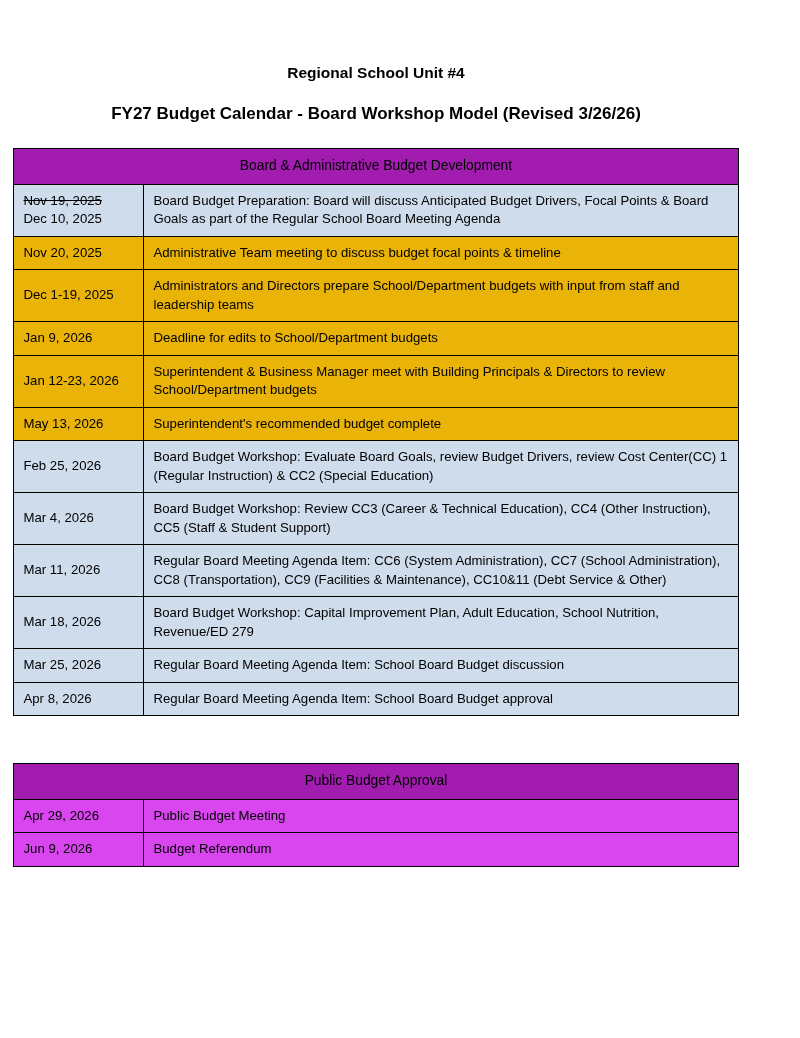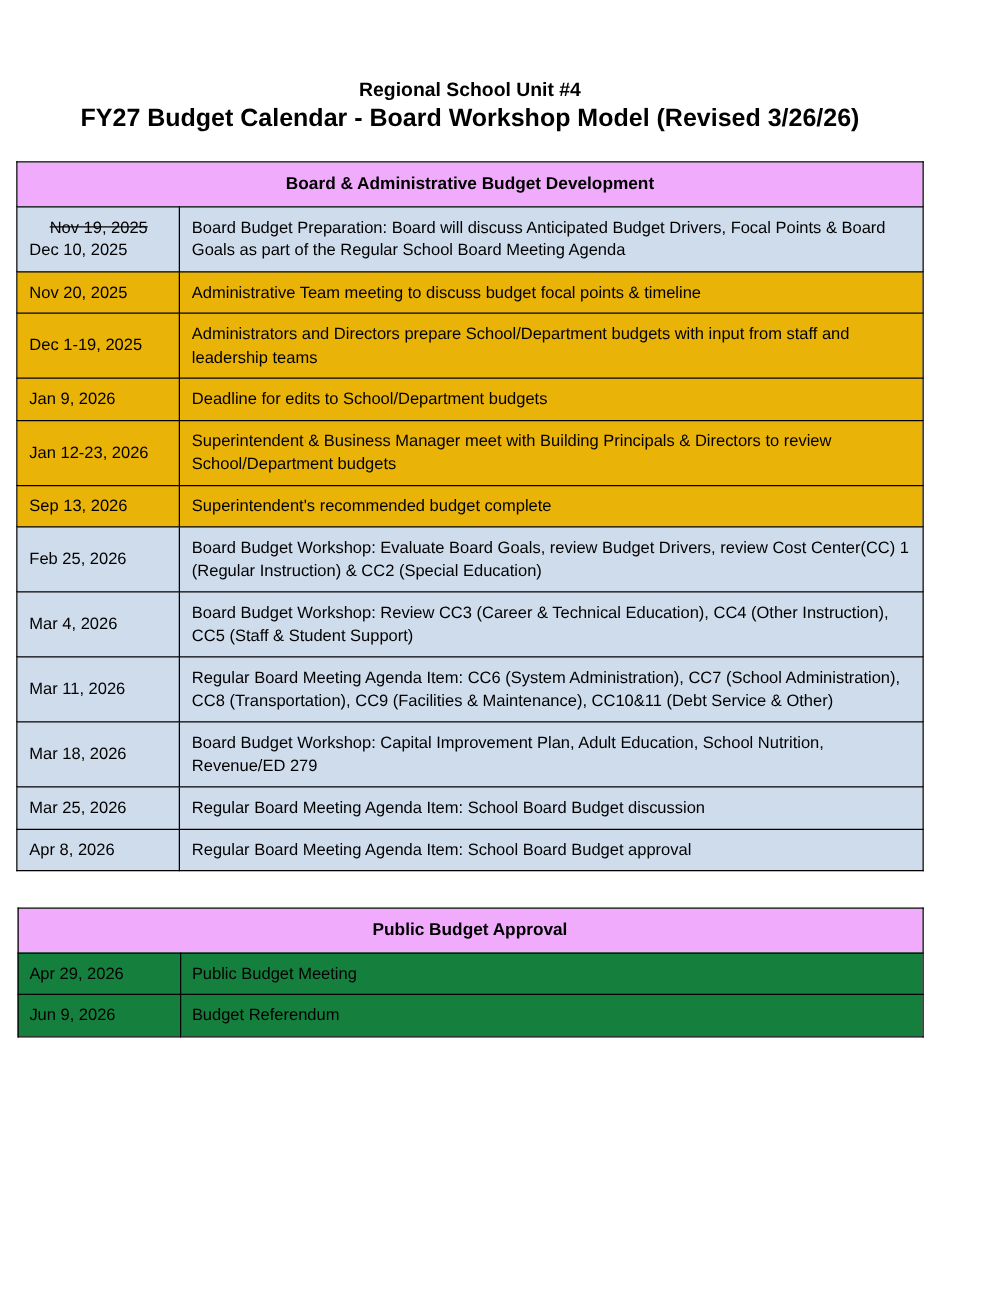--- a/index.html
+++ b/index.html
@@ -23,64 +23,65 @@
 
   
   .doc-title {
     text-align: center;
     font-weight: bold;
     font-size: 15.5px;
     line-height: 22px;
     padding-top: 62px;
   }
   .doc-title .line2 {
-    font-size: 20px;
+    font-size: 17px;
+    margin-top: 19px;
   }
 
   
   .cal-table {
     border-collapse: collapse;
     table-layout: fixed;
     margin: 0 auto;
     border: 1.5px solid #000000;
   }
   #table-board {
     width: 724px;
     margin-top: 23px;
   }
   #table-public {
     width: 724px;
-    margin-top: 29px;
+    margin-top: 47px;
   }
   .cal-table td, .cal-table th {
     border: 1px solid #000000;
     vertical-align: middle;
     padding: 7px 9px;
     font-size: 13.2px;
     line-height: 18.5px;
     text-align: left;
   }
   .section-header th {
-    background: #f0abfc;
+    background: #a21caf;
     text-align: center;
-    font-weight: bold;
+    font-weight: normal;
     font-size: 13.8px;
     padding: 8px 6px;
   }
   col.col-date { width: 130px; }
   col.col-desc { width: 594px; }
 
   .date-cell { white-space: nowrap; }
-  .strike { text-decoration: line-through; text-align: center; }
+  .strike { text-decoration: line-through; }
   .bold { font-weight: bold; }
 
   
   .fill-blue  { background: #cfdcec; }
   .fill-pink  { background: #eab308; }
-  .fill-green { background: #15803d; }
+  .fill-green { background: #d946ef; }
 
   
   .green-mark {
     background: #2d7a35;
     color: #2d7a35;
     display: inline-block;
     width: 5px;
     overflow: hidden;
     vertical-align: -3px;
     height: 17px;
@@ -133,21 +134,21 @@
           <td><span>Deadline for edits to School/Department budgets</span></td>
         </tr>
         <tr class="fill-pink">
           <td class="date-cell">
             <div>Jan 12-23, 2026</div>
           </td>
           <td><span>Superintendent &amp; Business Manager meet with Building Principals &amp; Directors to review School/Department budgets</span></td>
         </tr>
         <tr class="fill-pink">
           <td class="date-cell">
-            <div>Sep 13, 2026</div>
+            <div>May 13, 2026</div>
           </td>
           <td><span>Superintendent's recommended budget complete</span></td>
         </tr>
         <tr class="fill-blue">
           <td class="date-cell">
             <div>Feb 25, 2026</div>
           </td>
           <td><span>Board Budget Workshop: Evaluate Board Goals, review Budget Drivers, review Cost Center(CC) 1 (Regular Instruction) &amp; CC2 (Special Education)</span></td>
         </tr>
         <tr class="fill-blue">

